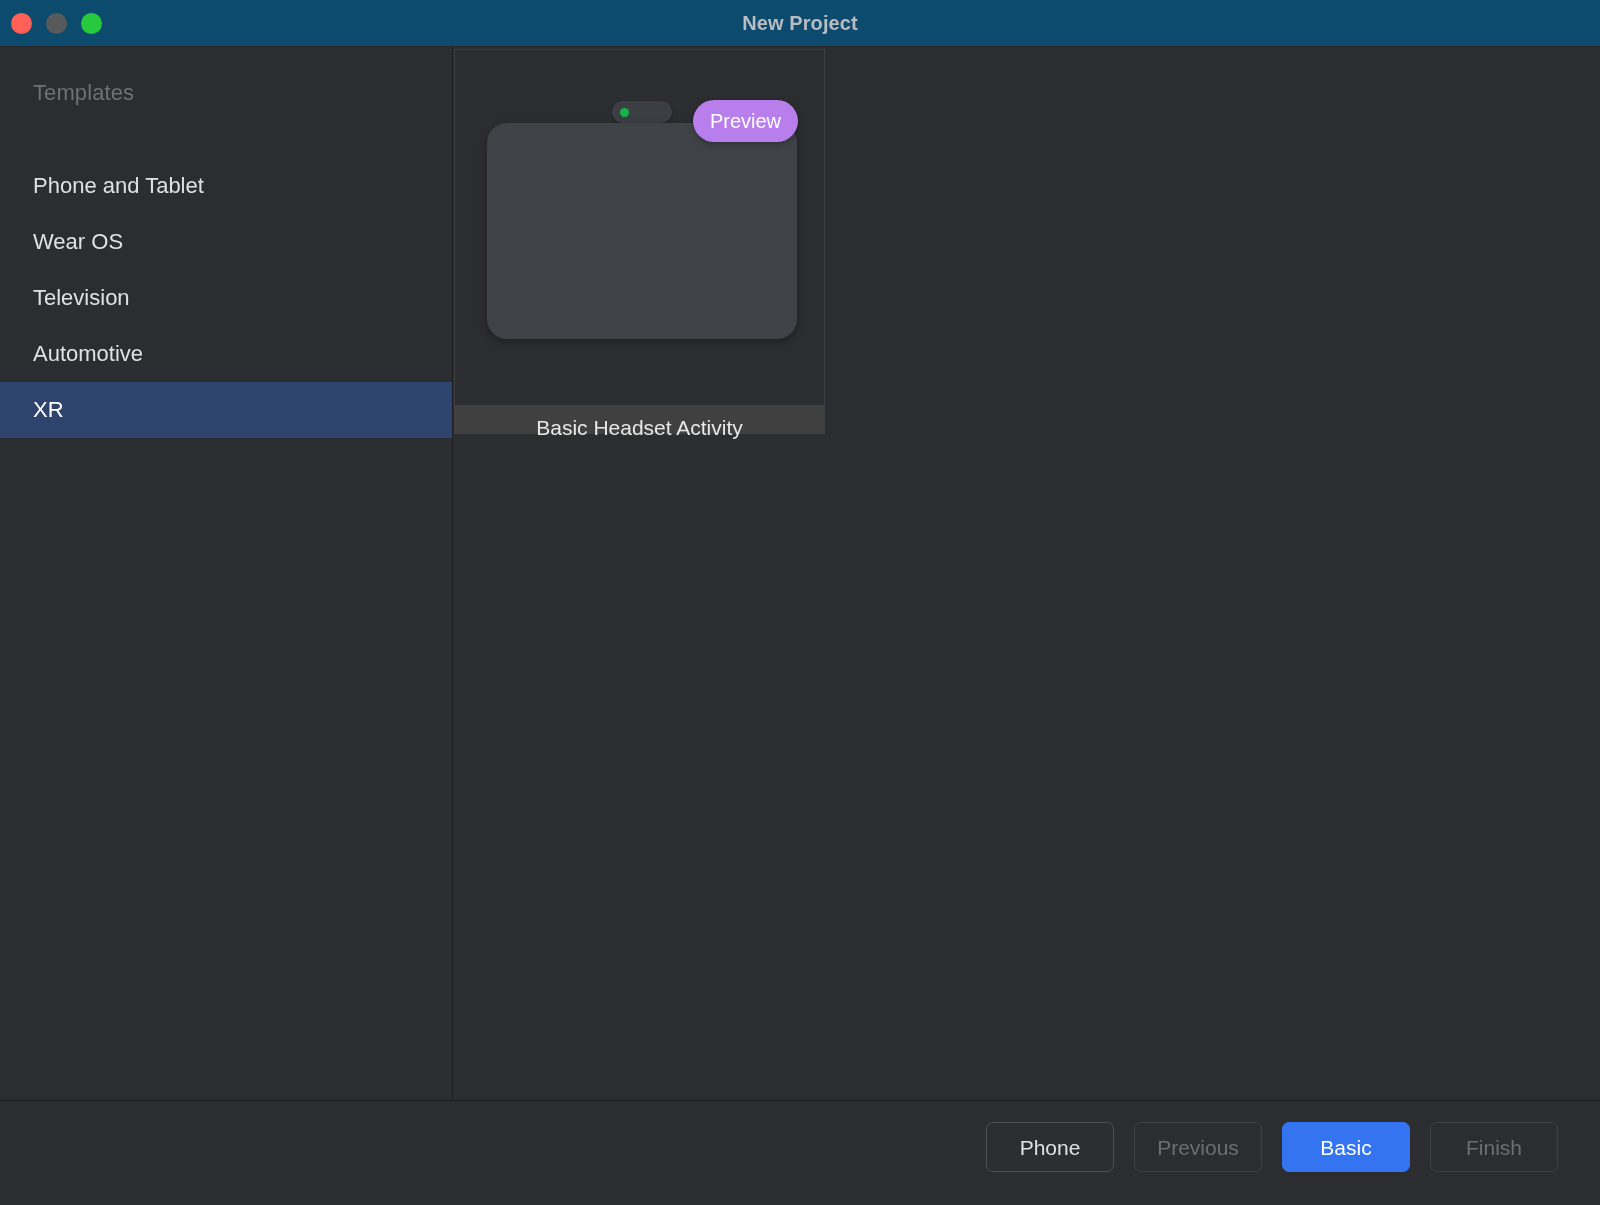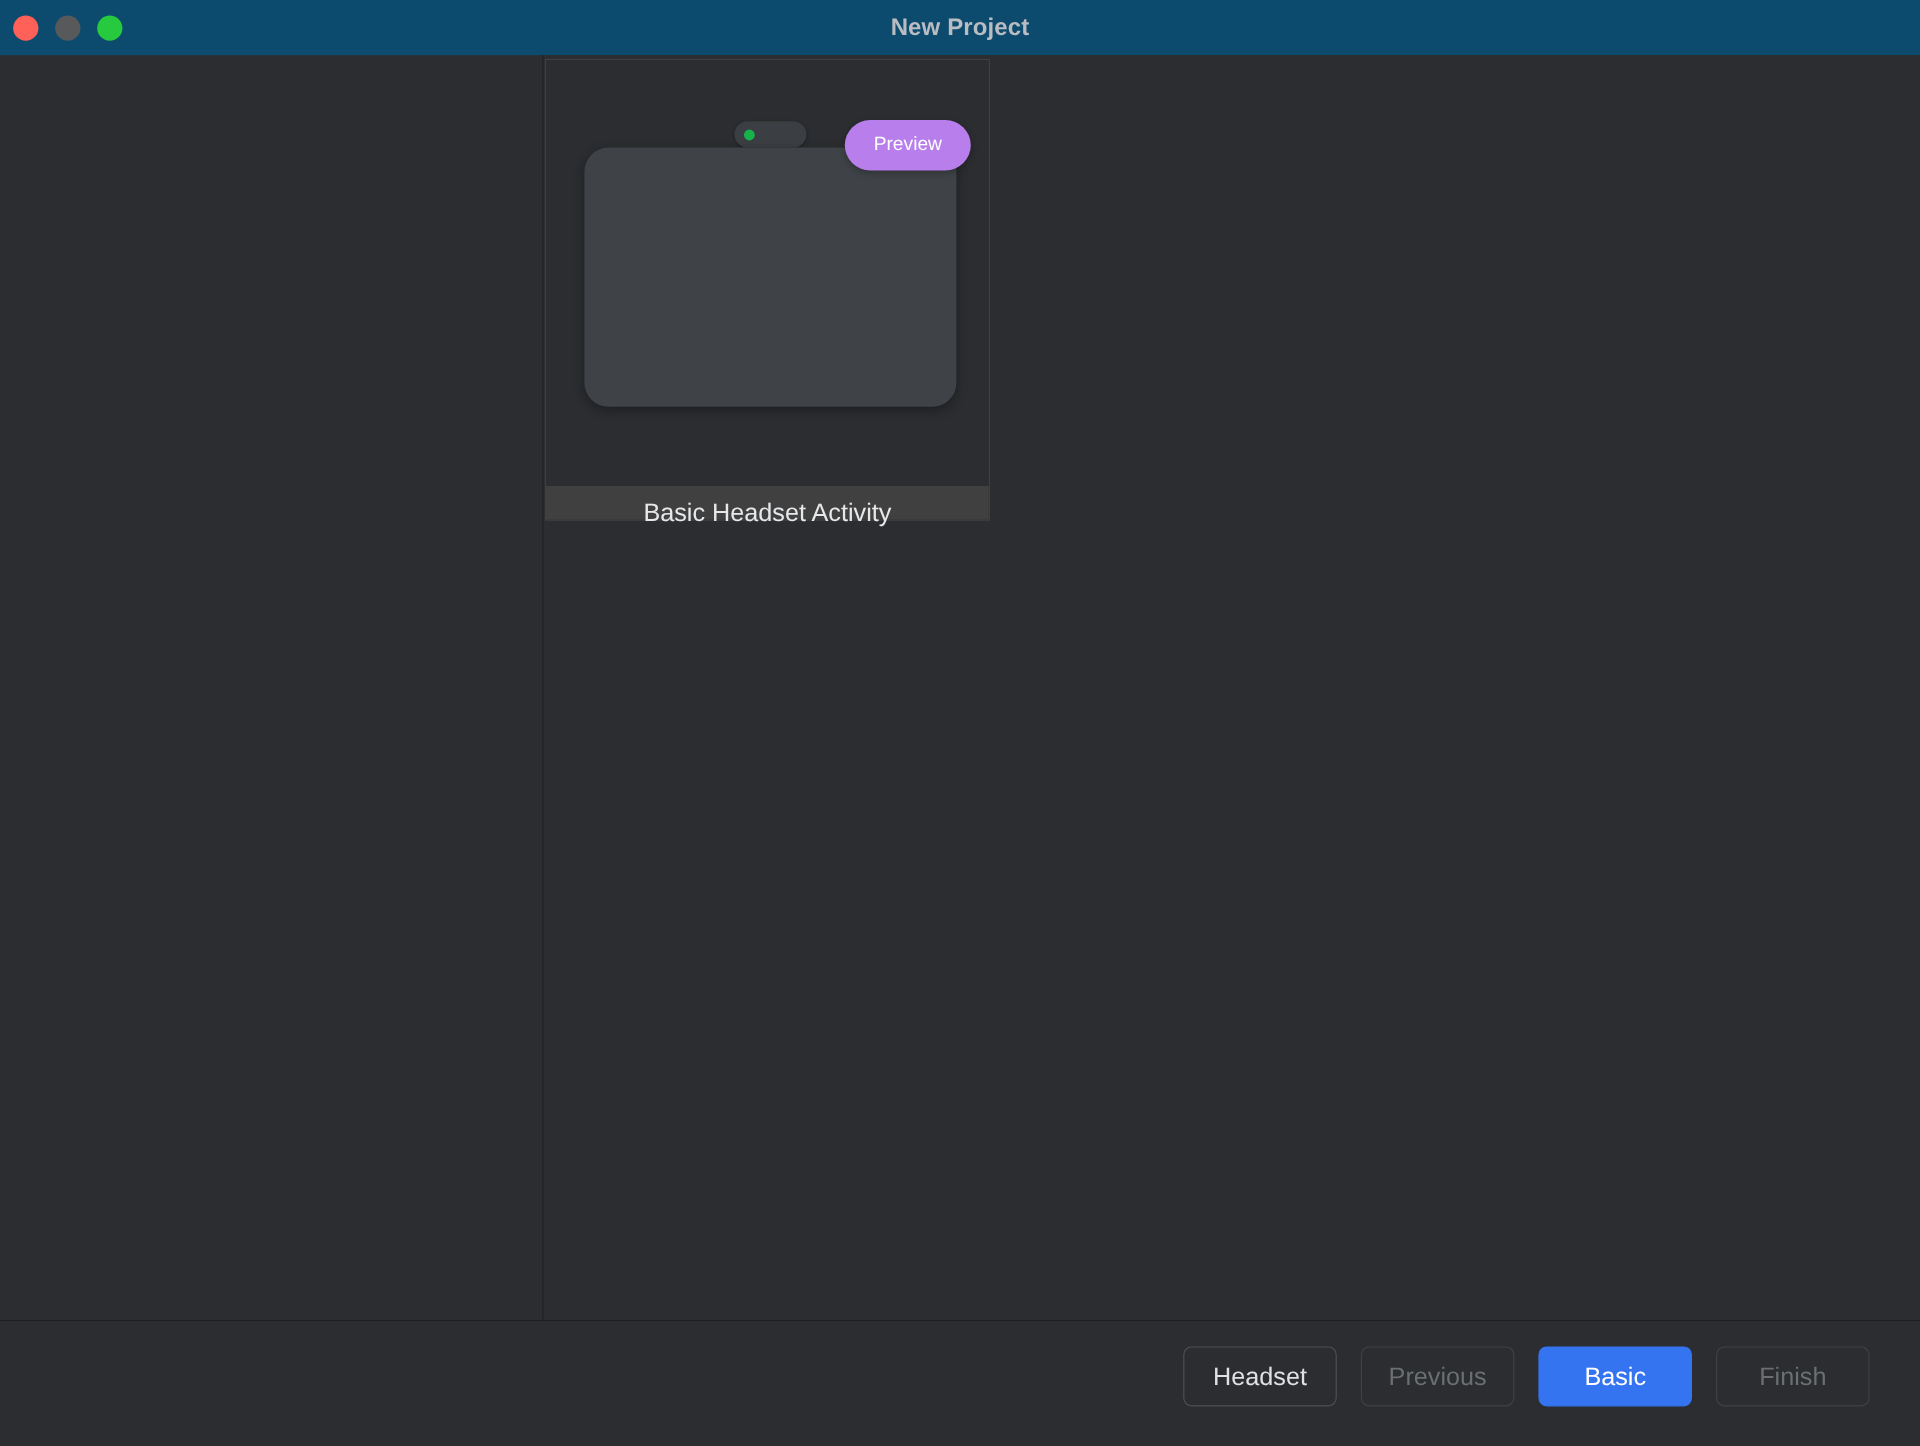--- a/index.html
+++ b/index.html
@@ -163,28 +163,28 @@
     top: 73px;
     width: 310px;
     height: 216px;
     border-radius: 20px;
     background: #3f4347;
     box-shadow: 0 3px 9px rgba(0,0,0,0.30);
   }
   
   .preview-badge {
     position: absolute;
-    left: 249px;
+    left: 238px;
     top: 50px;
     width: 105px;
     height: 42px;
     border-radius: 21px;
     background: #b77eec;
     color: #ffffff;
-    font-size: 16px;
+    font-size: 20px;
     line-height: 42px;
     text-align: center;
     box-shadow: 0 2px 6px rgba(0,0,0,0.28);
   }
   .tpl-label {
     position: absolute;
     left: 0;
     bottom: 0;
     width: 369px;
     height: 28px;
@@ -251,20 +251,30 @@
   <div class="traffic">
     <span class="light close"></span>
     <span class="light min"></span>
     <span class="light zoom"></span>
   </div>
   <div class="window-title">New Project</div>
 </div>
 
 <div class="content">
 
+  <div class="sidebar">
+    <div class="section-header">Templates</div>
+    <div class="sidebar-list">
+      <div class="side-item">Phone and Tablet</div>
+      <div class="side-item">Wear OS</div>
+      <div class="side-item">Television</div>
+      <div class="side-item">Automotive</div>
+      <div class="side-item selected">XR</div>
+    </div>
+  </div>
   <div class="sidebar-divider"></div>
 
   <div class="main">
 
     <div class="tpl-card">
       <div class="tpl-thumb">
         <div class="mini-pill">
           <span class="mini-dot"></span>
         </div>
         <div class="panel"></div>
@@ -272,18 +282,18 @@
       </div>
       <div class="tpl-label">Basic Headset Activity</div>
     </div>
 
   </div>
 </div>
 
 <div class="footer-sep"></div>
 <div class="footer">
   <div class="btn-row">
-    <div class="btn">Headset</div>
+    <div class="btn">Phone</div>
     <div class="btn disabled">Previous</div>
     <div class="btn primary">Basic</div>
     <div class="btn disabled">Finish</div>
   </div>
 </div>
 
 </body></html>

